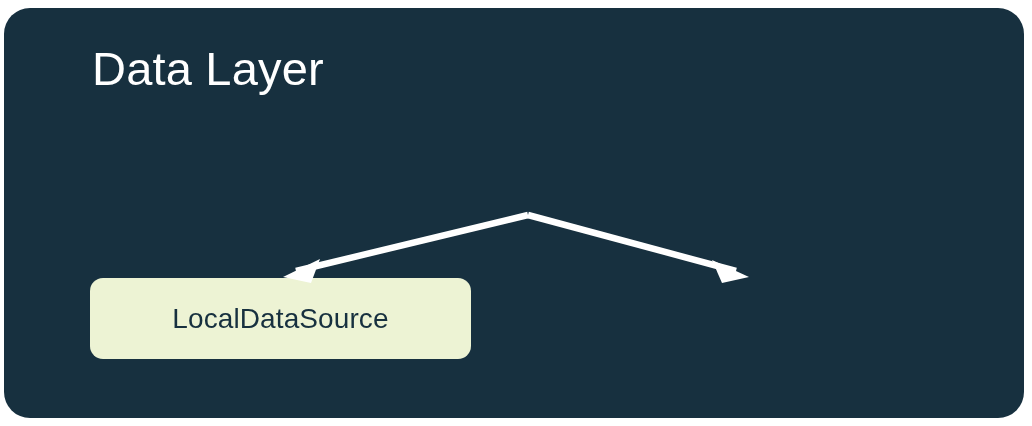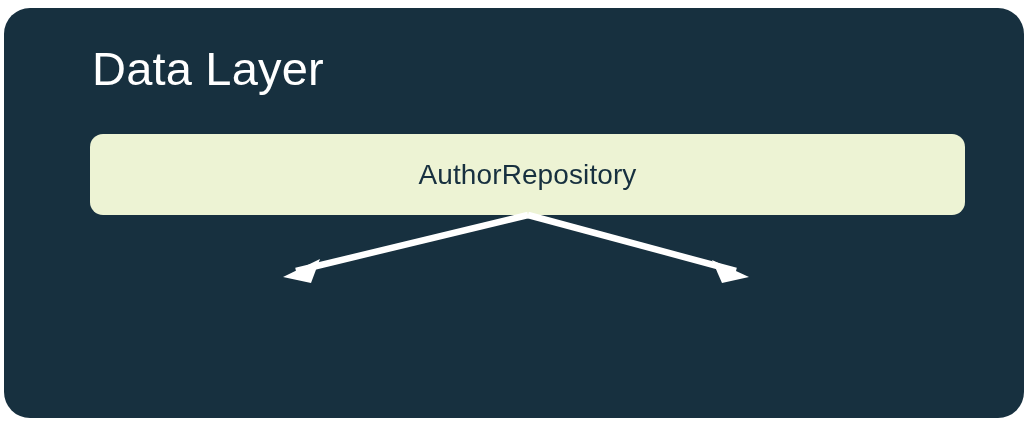--- a/index.html
+++ b/index.html
@@ -95,24 +95,24 @@
 </head>
 <body>
 
 <div class="canvas">
 
   <div class="layer-panel">
 
     <div class="layer-title">Data Layer</div>
   </div>
 
-  <div class="node node-repository">
-    <span class="node-label">AuthorRepository</span>
+
+  <div class="node node-local">
+    <span class="node-label">LocalDataSource</span>
   </div>
-
 
 
   <svg class="arrows" viewBox="0 0 1032 426">
 
     <g>
       <path d="M 528 215 L 296 271" stroke="#ffffff" stroke-width="6.5" fill="none" stroke-linecap="butt"></path>
       <path d="M 283 277 L 320 259 L 311 283 Z" fill="#ffffff"></path>
     </g>
 
     <g>

